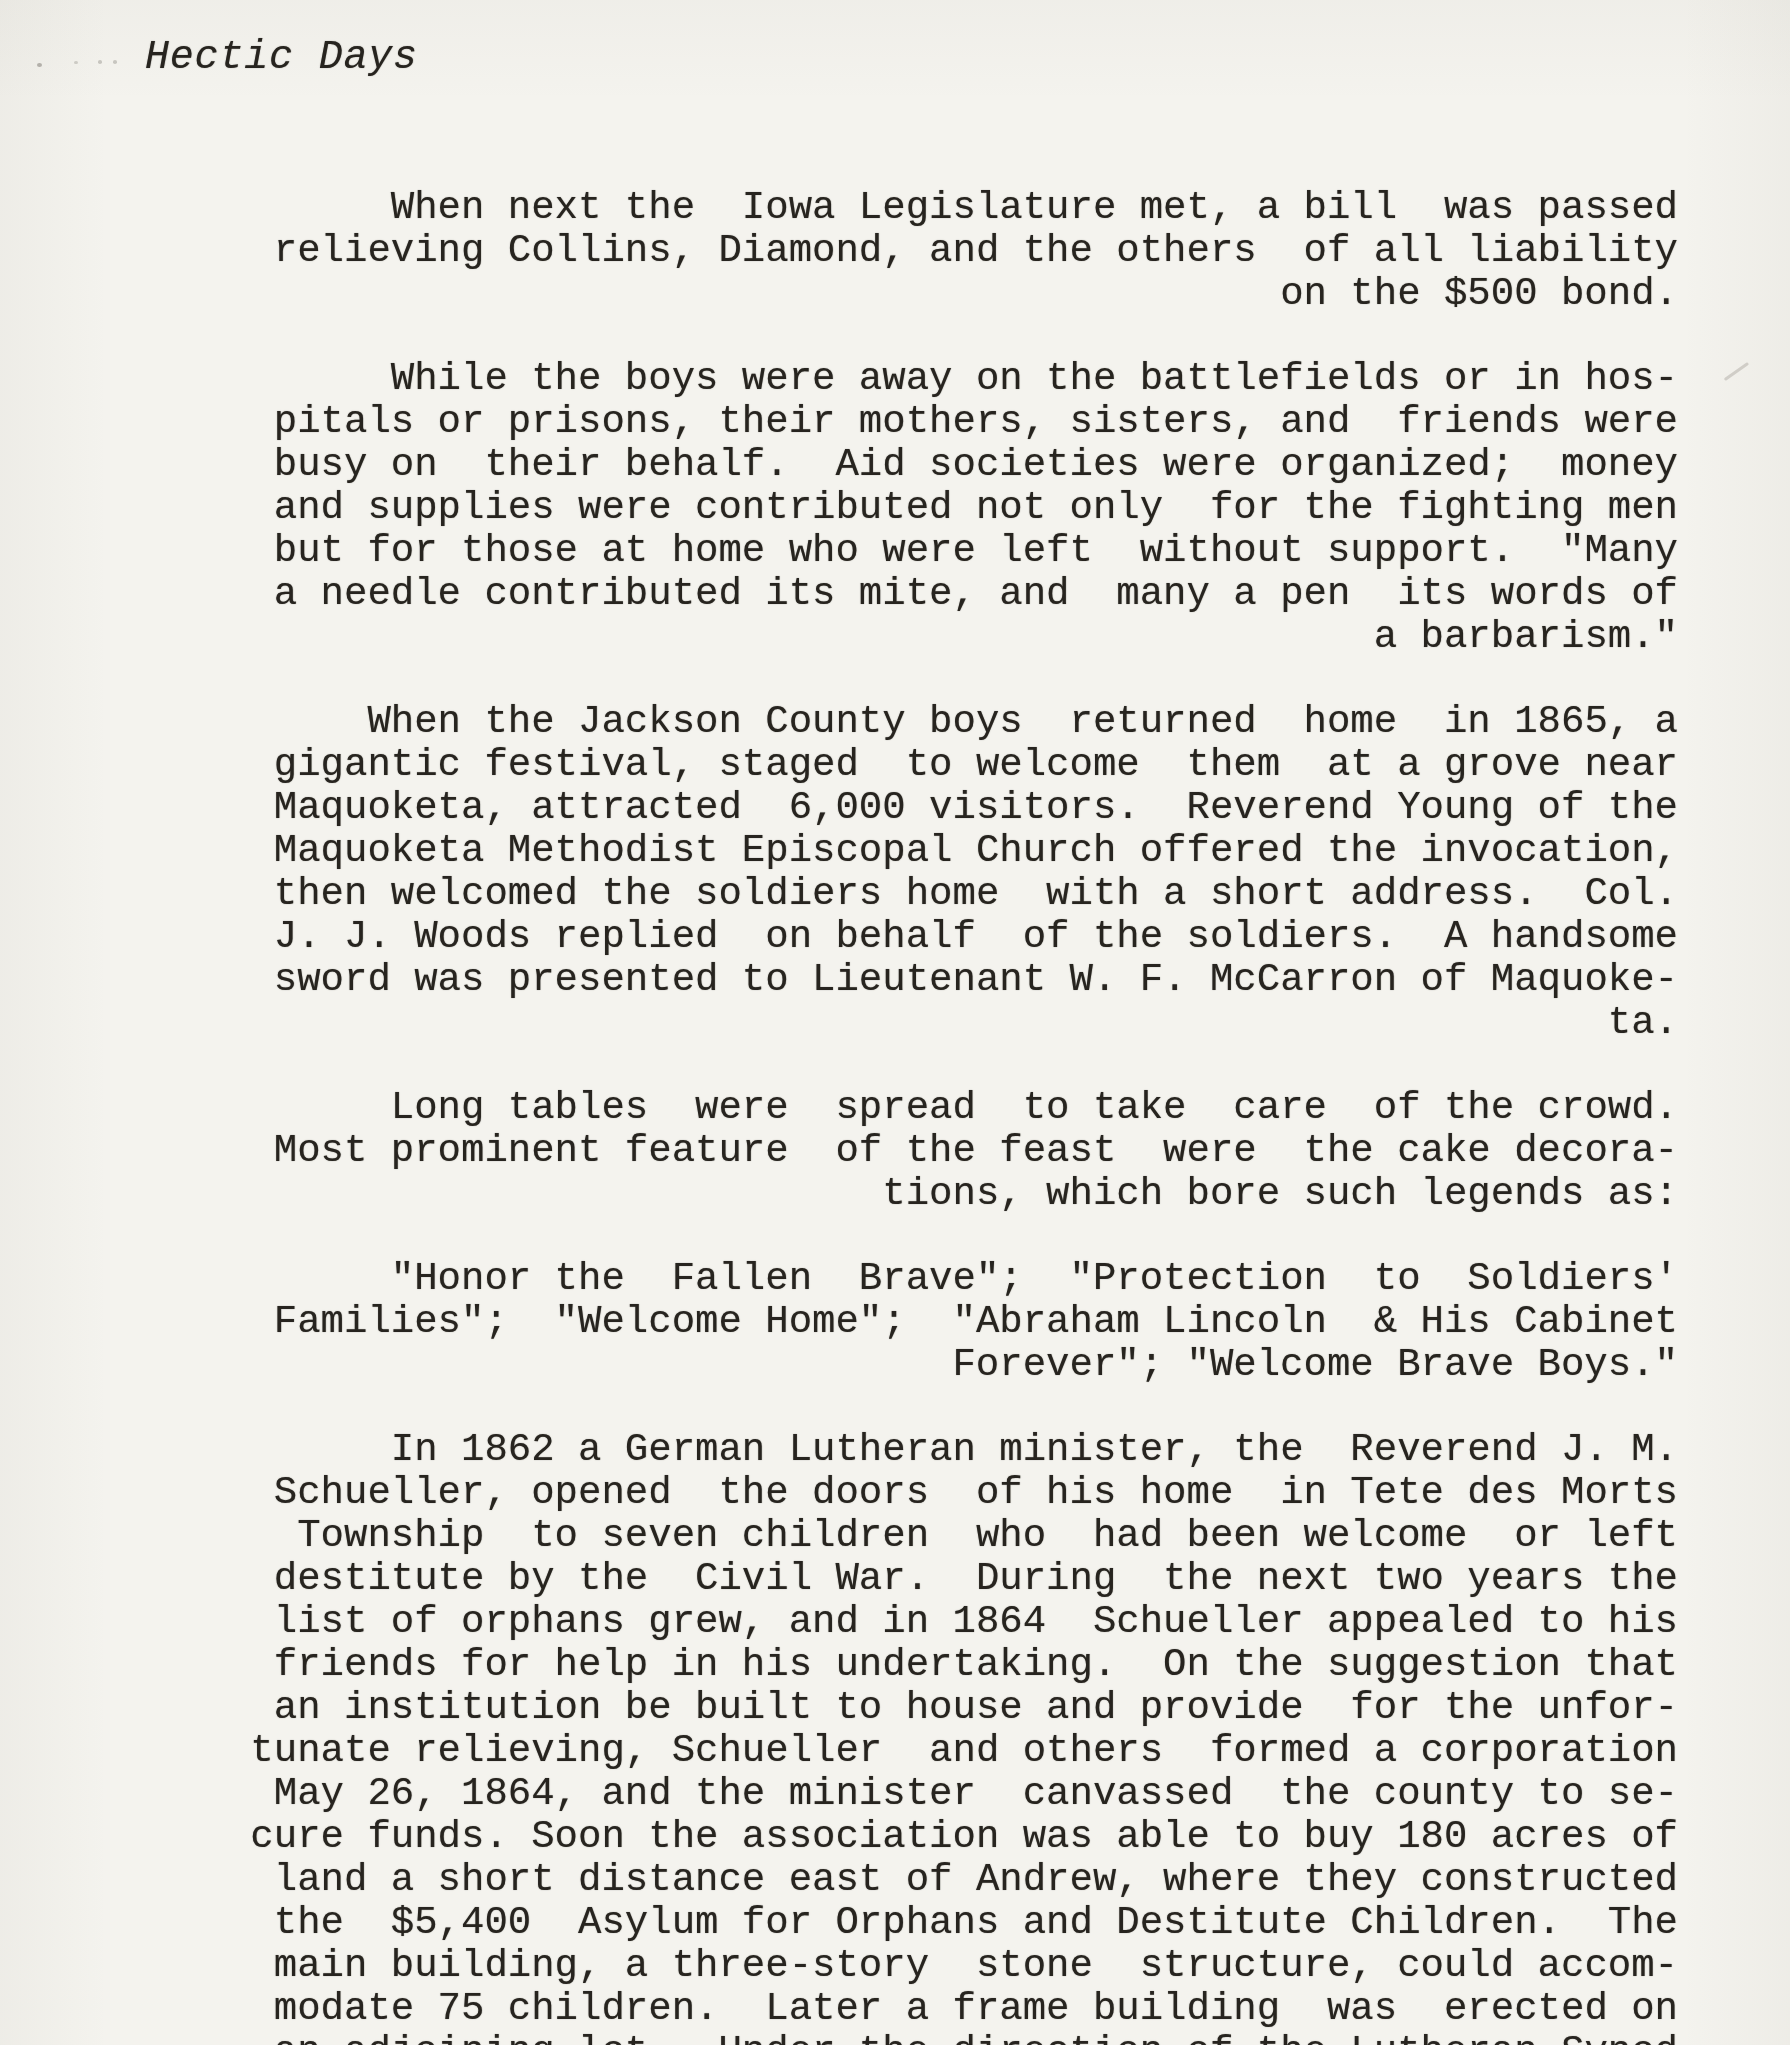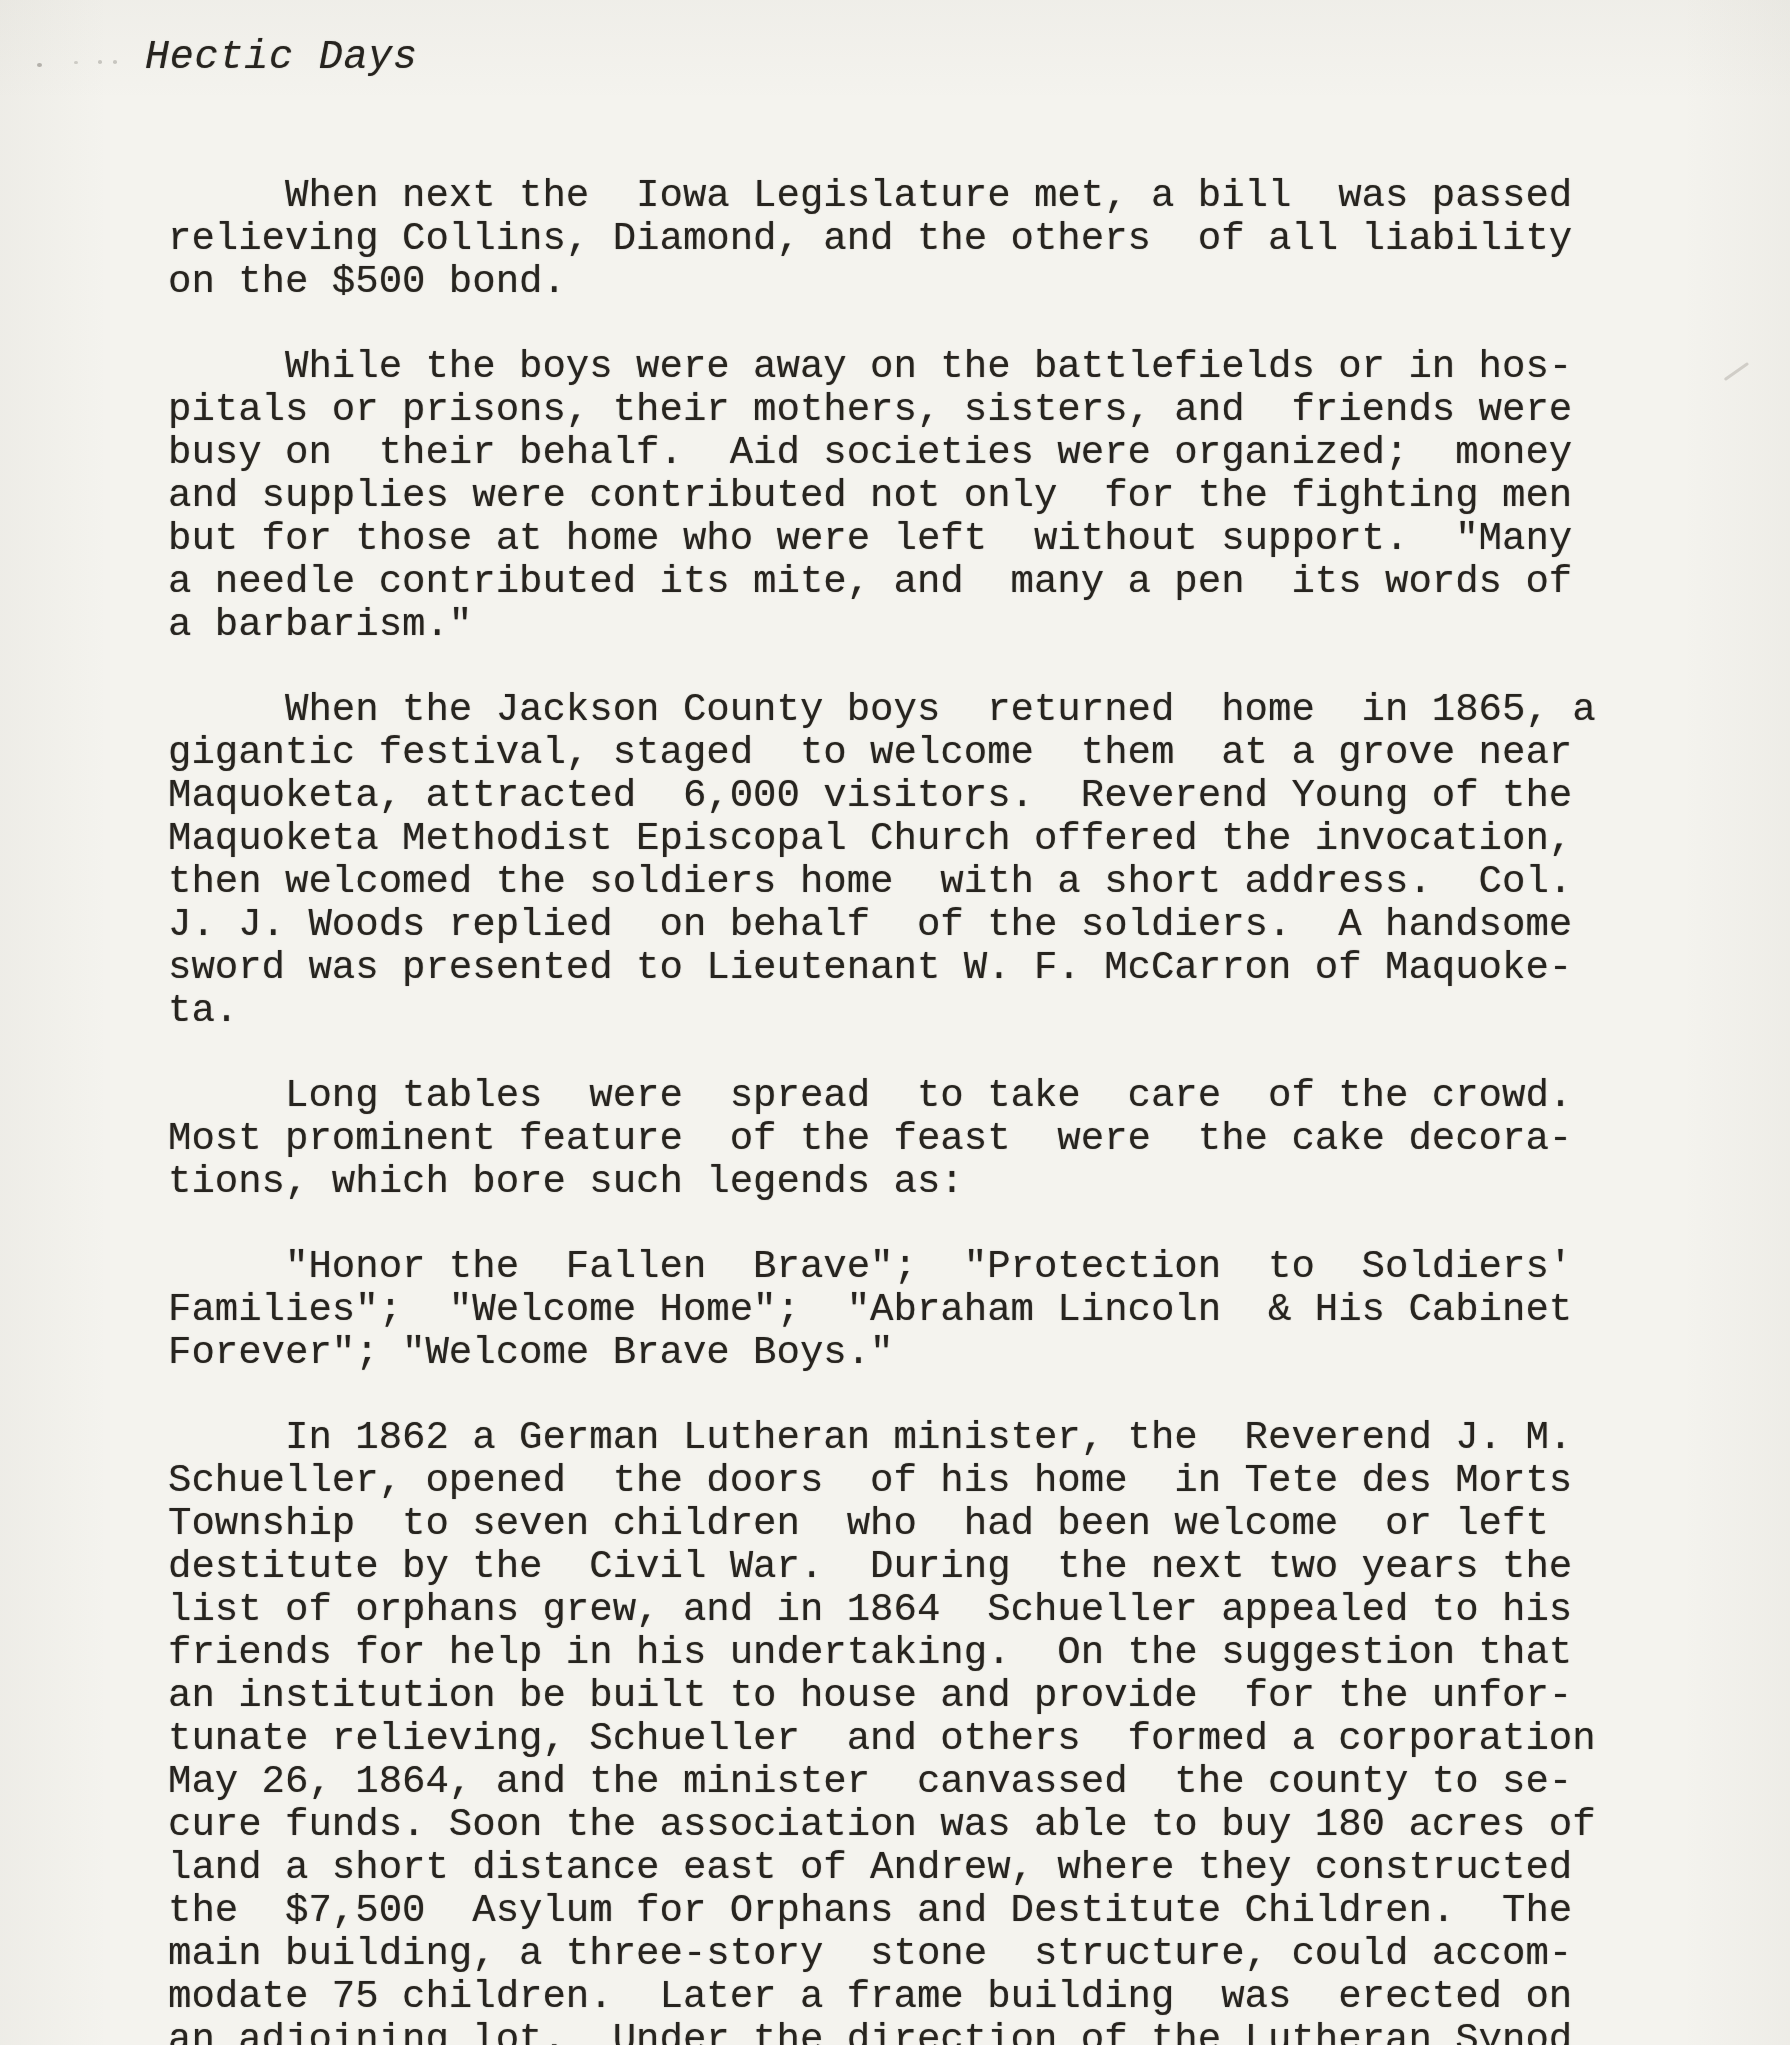--- a/index.html
+++ b/index.html
@@ -64,21 +64,22 @@
   }
   .body-text {
     position: absolute;
     left: 168px;
     top: 175px;
     width: 1510px;
     font-size: 39px;
     line-height: 43px;
   }
   .paragraph {
-    margin: 0 0 42px 0;
+    margin: 12px 0 42px 0;
+    text-align: right;
   }
   .paragraph:last-child { margin-bottom: 0; }
   .line {
     white-space: pre;
   }
 </style>
 </head>
 <body>
 
 <div class="page">
@@ -134,21 +135,21 @@
         <div class="line">Schueller, opened  the doors  of his home  in Tete des Morts</div>
         <div class="line">Township  to seven children  who  had been welcome  or left</div>
         <div class="line">destitute by the  Civil War.  During  the next two years the</div>
         <div class="line">list of orphans grew, and in 1864  Schueller appealed to his</div>
         <div class="line">friends for help in his undertaking.  On the suggestion that</div>
         <div class="line">an institution be built to house and provide  for the unfor-</div>
         <div class="line">tunate relieving, Schueller  and others  formed a corporation</div>
         <div class="line">May 26, 1864, and the minister  canvassed  the county to se-</div>
         <div class="line">cure funds. Soon the association was able to buy 180 acres of</div>
         <div class="line">land a short distance east of Andrew, where they constructed</div>
-        <div class="line">the  $7,500  Asylum for Orphans and Destitute Children.  The</div>
+        <div class="line">the  $5,400  Asylum for Orphans and Destitute Children.  The</div>
         <div class="line">main building, a three-story  stone  structure, could accom-</div>
         <div class="line">modate 75 children.  Later a frame building  was  erected on</div>
         <div class="line">an adjoining lot.  Under the direction of the Lutheran Synod</div>
       </div>
     </div>
 
 </div>
 
 
 </body></html>

